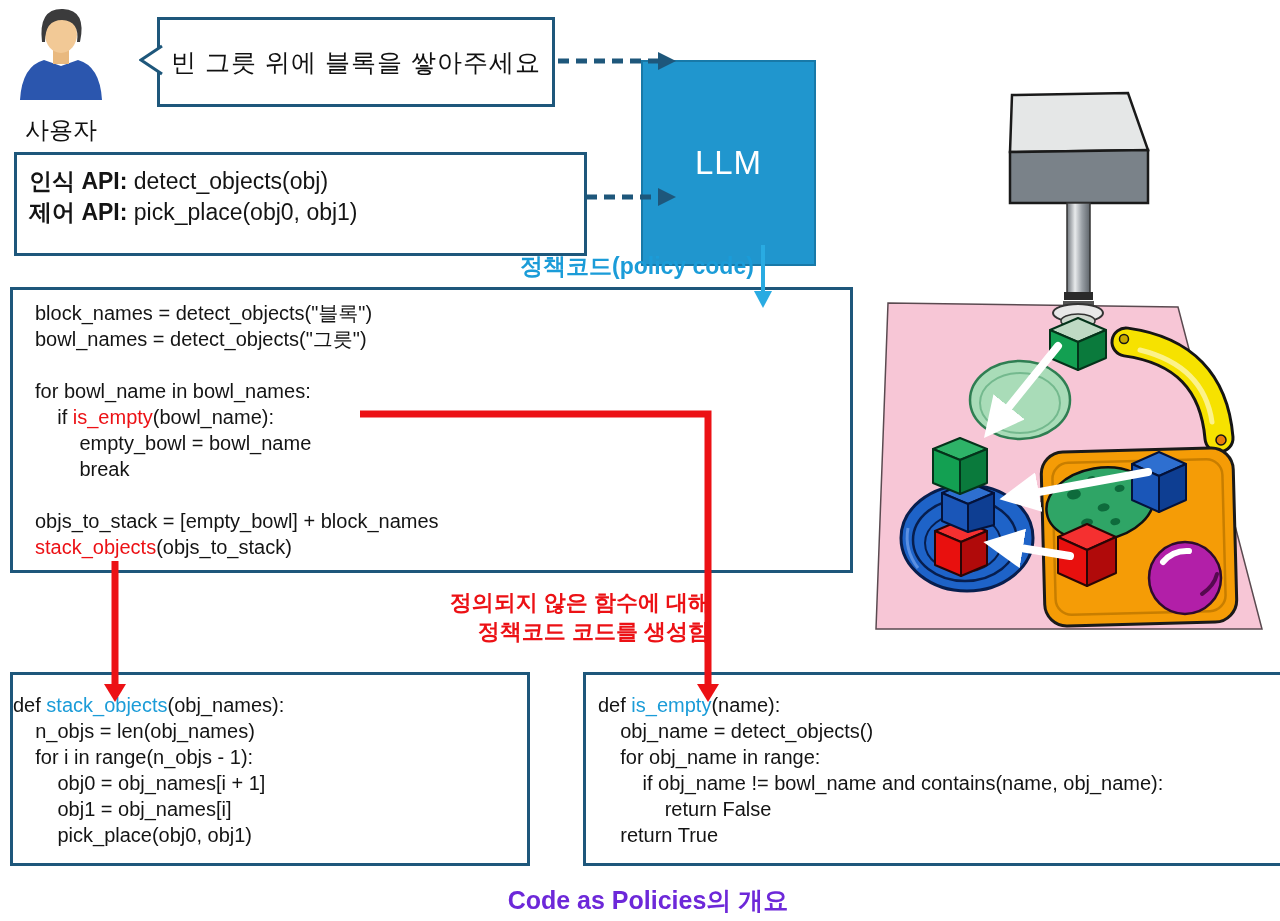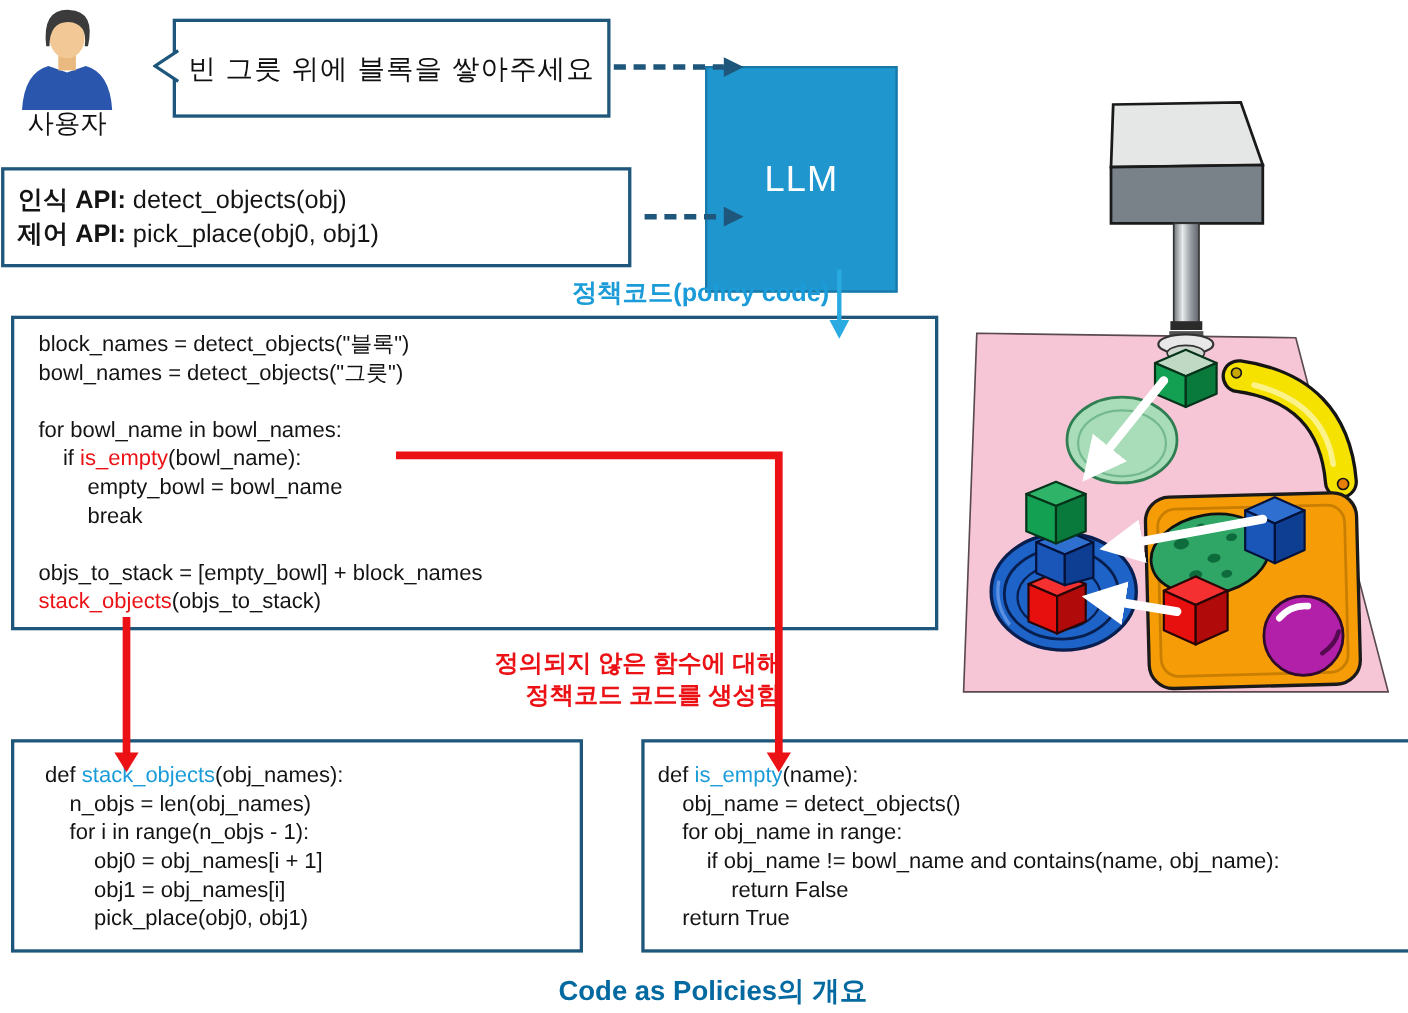--- a/index.html
+++ b/index.html
@@ -30,48 +30,48 @@
   .code { font-size:20px; line-height:26px; }
   .code-line { white-space:pre; }
   .c-r { color:var(--red); }
   .c-b { color:var(--accent); }
   .note {
     position:absolute; text-align:right; font-size:22px; line-height:29px;
     font-weight:bold; color:var(--red); white-space:nowrap;
   }
   .caption {
     position:absolute; left:0; right:4px; text-align:center;
-    font-size:25px; font-weight:bold; color:#0369a1;margin-left:20px;
+    font-size:25px; font-weight:bold; color:#6d28d9;margin-left:20px;
   }
   .user-label { position:absolute; text-align:center; font-size:24px; color:#111; }
   .overlay { position:absolute; left:0; top:0; z-index:6; pointer-events:none; }
   .illus { position:absolute; z-index:2; }
   .tail { position:absolute; left:-21px; top:24px; }
 </style>
 </head>
 <body>
 
 <div class="stage">
 
   <svg class="abs" style="left:14px; top:4px;" width="94" height="96" viewBox="0 0 94 96">
     <path d="M6,96 Q8,62 30,56 L47,62 L64,56 Q86,62 88,96 Z" fill="var(--shirt)"></path>
     <rect x="39" y="42" width="16" height="18" fill="#e9b97f"></rect>
     <ellipse cx="47" cy="30" rx="16" ry="19" fill="var(--skin)"></ellipse>
     <path d="M28,38 Q24,4 49,5 Q73,6 66,38 L63,38 Q66,17 48,16 Q31,16 31,38 Z" fill="var(--hair)"></path>
   </svg>
-  <div class="user-label" style="left:6px; top:96px; width:110px;">사용자</div>
+  <div class="user-label" style="left:6px; top:114px; width:110px;">사용자</div>
 
   <div class="box" style="left:157px; top:17px; width:398px; height:90px;">
     <svg class="tail" width="24" height="32" viewBox="0 0 24 32">
       <polyline points="23,2 2,16 23,30" fill="#ffffff" stroke="var(--border)" stroke-width="3"></polyline>
     </svg>
     <div class="bubble-text">빈 그릇 위에 블록을 쌓아주세요</div>
   </div>
 
-  <div class="box" style="left:1px; top:152px; width:573px; height:91px; padding:11px 0 0 12px;">
+  <div class="box" style="left:14px; top:152px; width:573px; height:104px; padding:11px 0 0 12px;">
     <div class="api-line"><b>인식 API:</b><span> detect_objects(obj)</span></div>
     <div class="api-line"><b>제어 API:</b><span> pick_place(obj0, obj1)</span></div>
   </div>
 
   <div class="llm" style="left:641px; top:17px; width:175px; height:206px;margin-top:43px;">LLM</div>
 
   <div class="policy-label" style="left:520px; top:251px;">정책코드(policy code)</div>
 
   <div class="box" style="left:10px; top:287px; width:843px; height:286px; padding:10px 0 0 22px;">
     <div class="code">
@@ -86,21 +86,21 @@
         <div class="code-line"><span>objs_to_stack = [empty_bowl] + block_names</span></div>
         <div class="code-line"><span class="c-r">stack_objects</span><span>(objs_to_stack)</span></div>
       </div>
   </div>
 
   <div class="note" style="left:400px; top:588px; width:310px;">
     <div>정의되지 않은 함수에 대해</div>
     <div>정책코드 코드를 생성함</div>
   </div>
 
-  <div class="box" style="left:10px; top:672px; width:520px; height:194px; padding:17px 0 0 28px;">
+  <div class="box" style="left:10px; top:672px; width:520px; height:194px; padding:17px 0 0 0;">
     <div class="code">
         <div class="code-line"><span>def </span><span class="c-b">stack_objects</span><span>(obj_names):</span></div>
         <div class="code-line"><span>    n_objs = len(obj_names)</span></div>
         <div class="code-line"><span>    for i in range(n_objs - 1):</span></div>
         <div class="code-line"><span>        obj0 = obj_names[i + 1]</span></div>
         <div class="code-line"><span>        obj1 = obj_names[i]</span></div>
         <div class="code-line"><span>        pick_place(obj0, obj1)</span></div>
       </div>
   </div>
 

